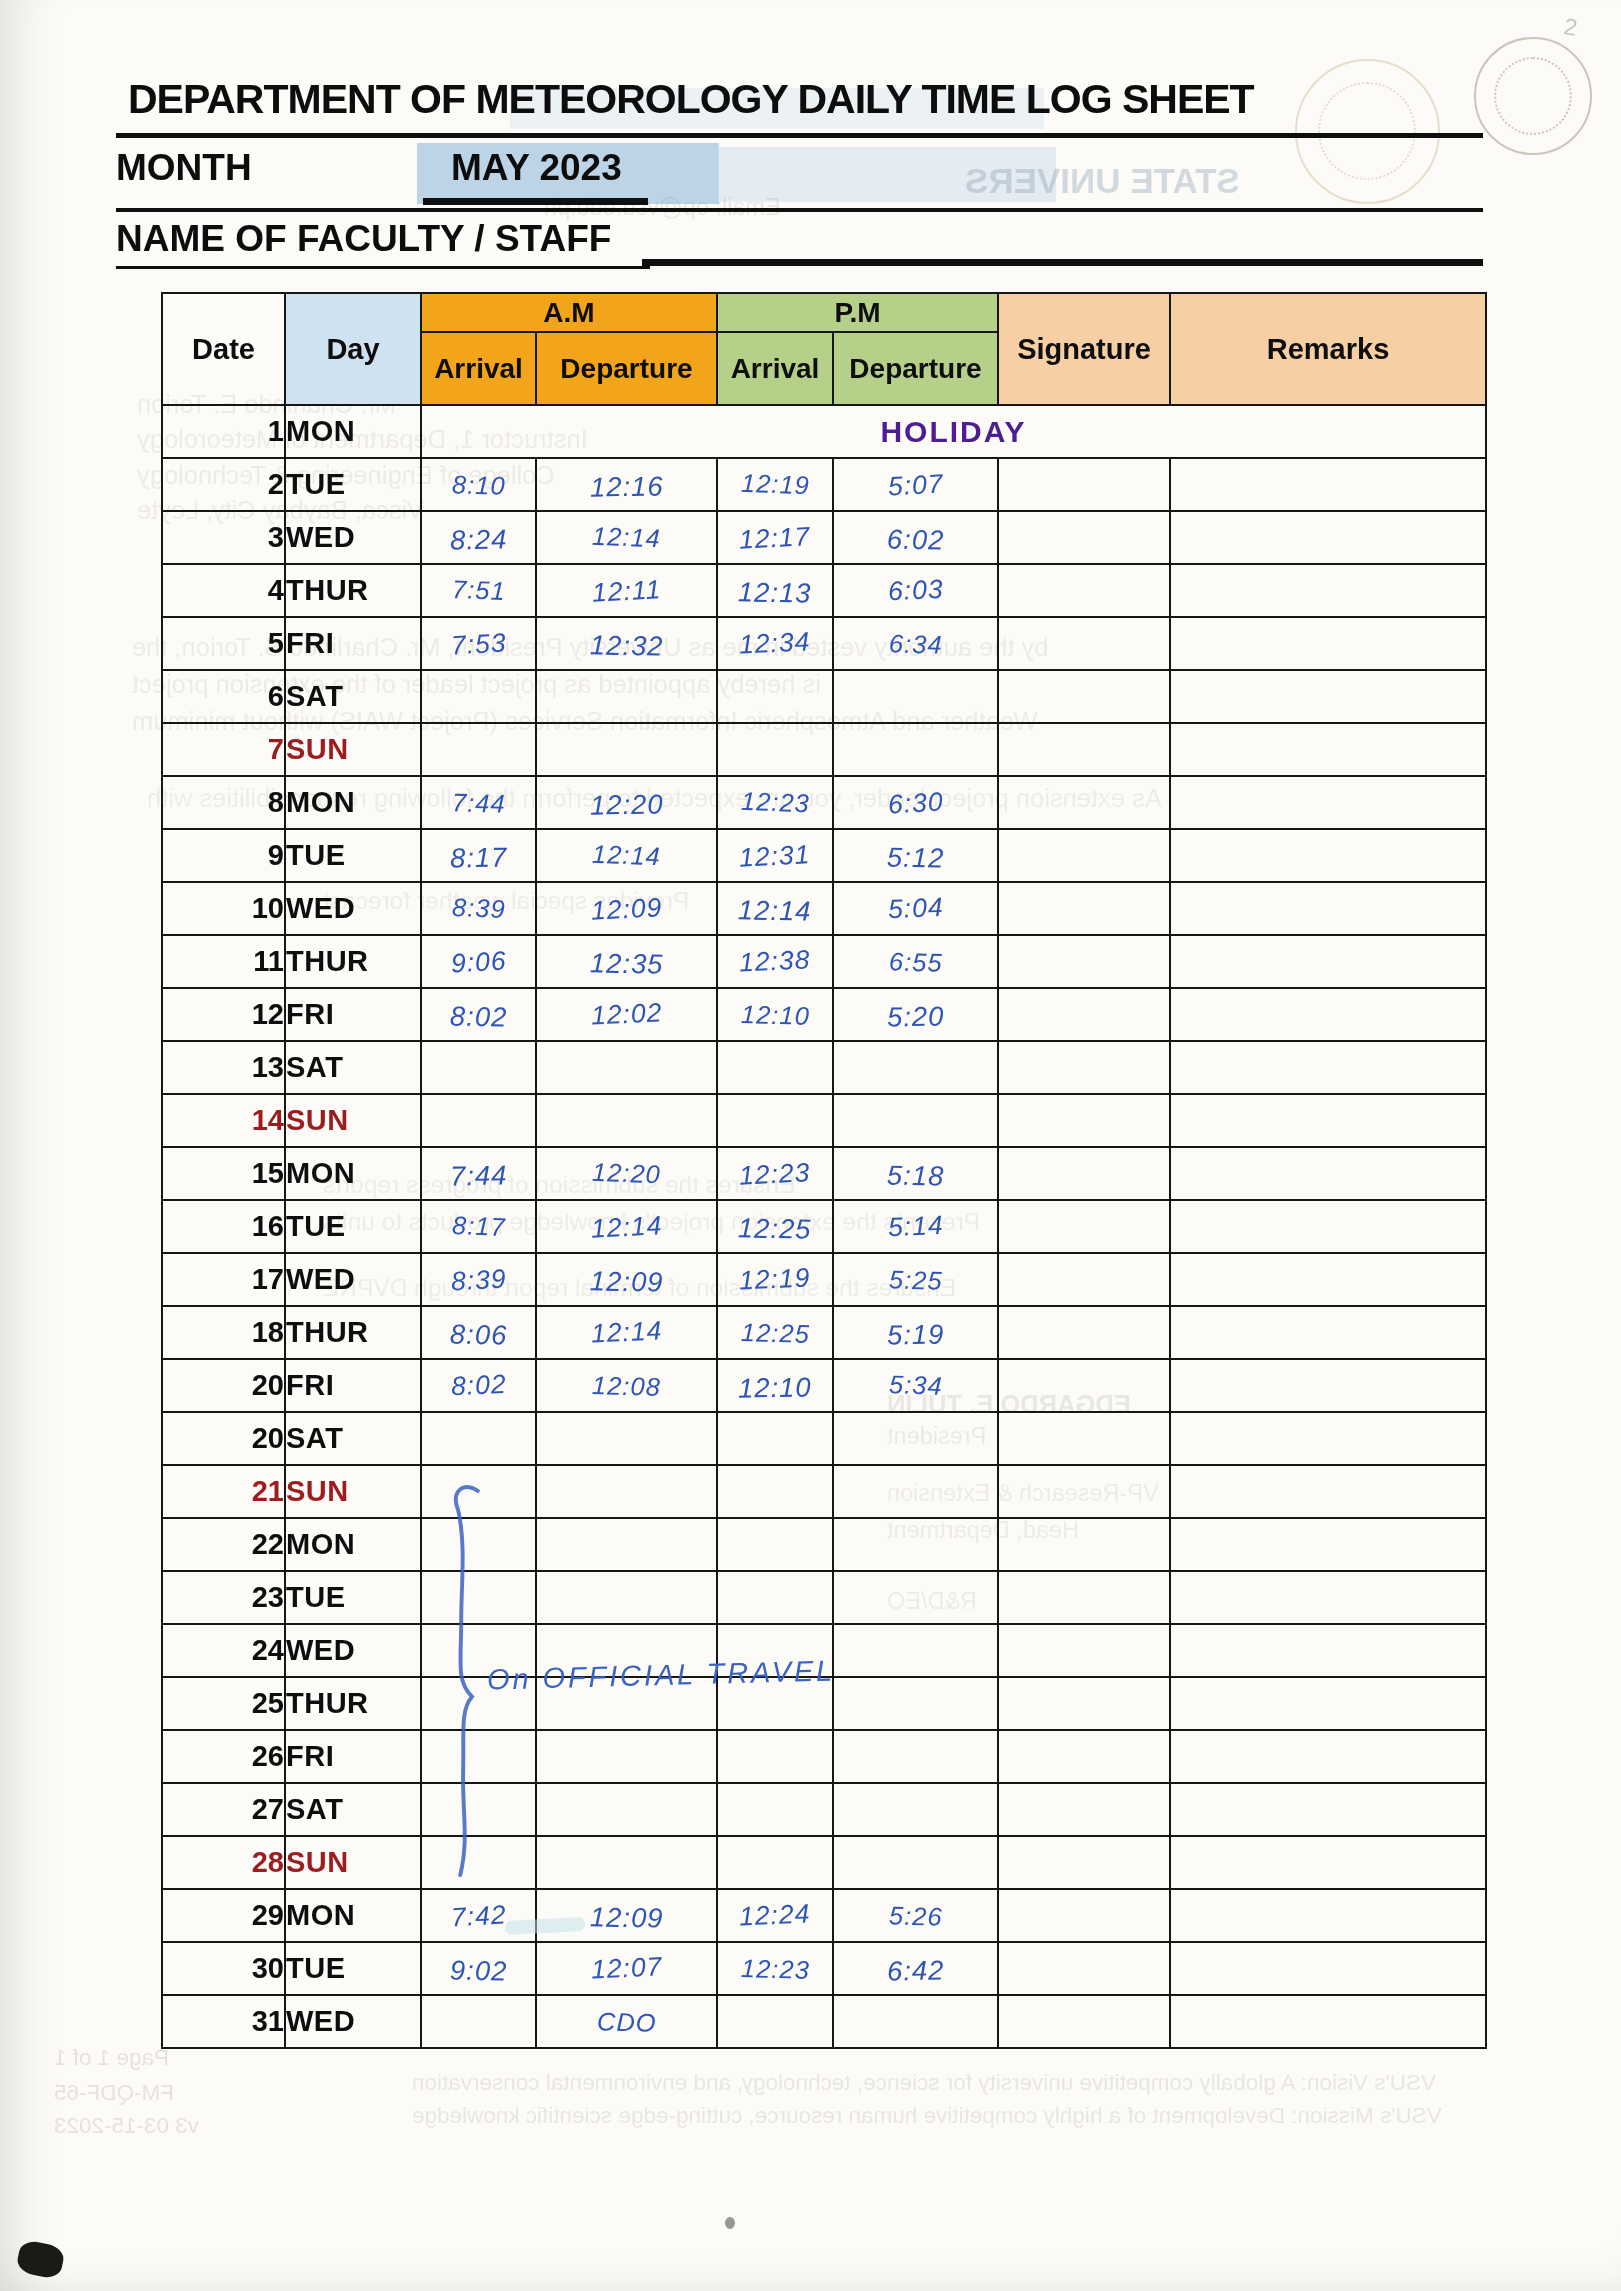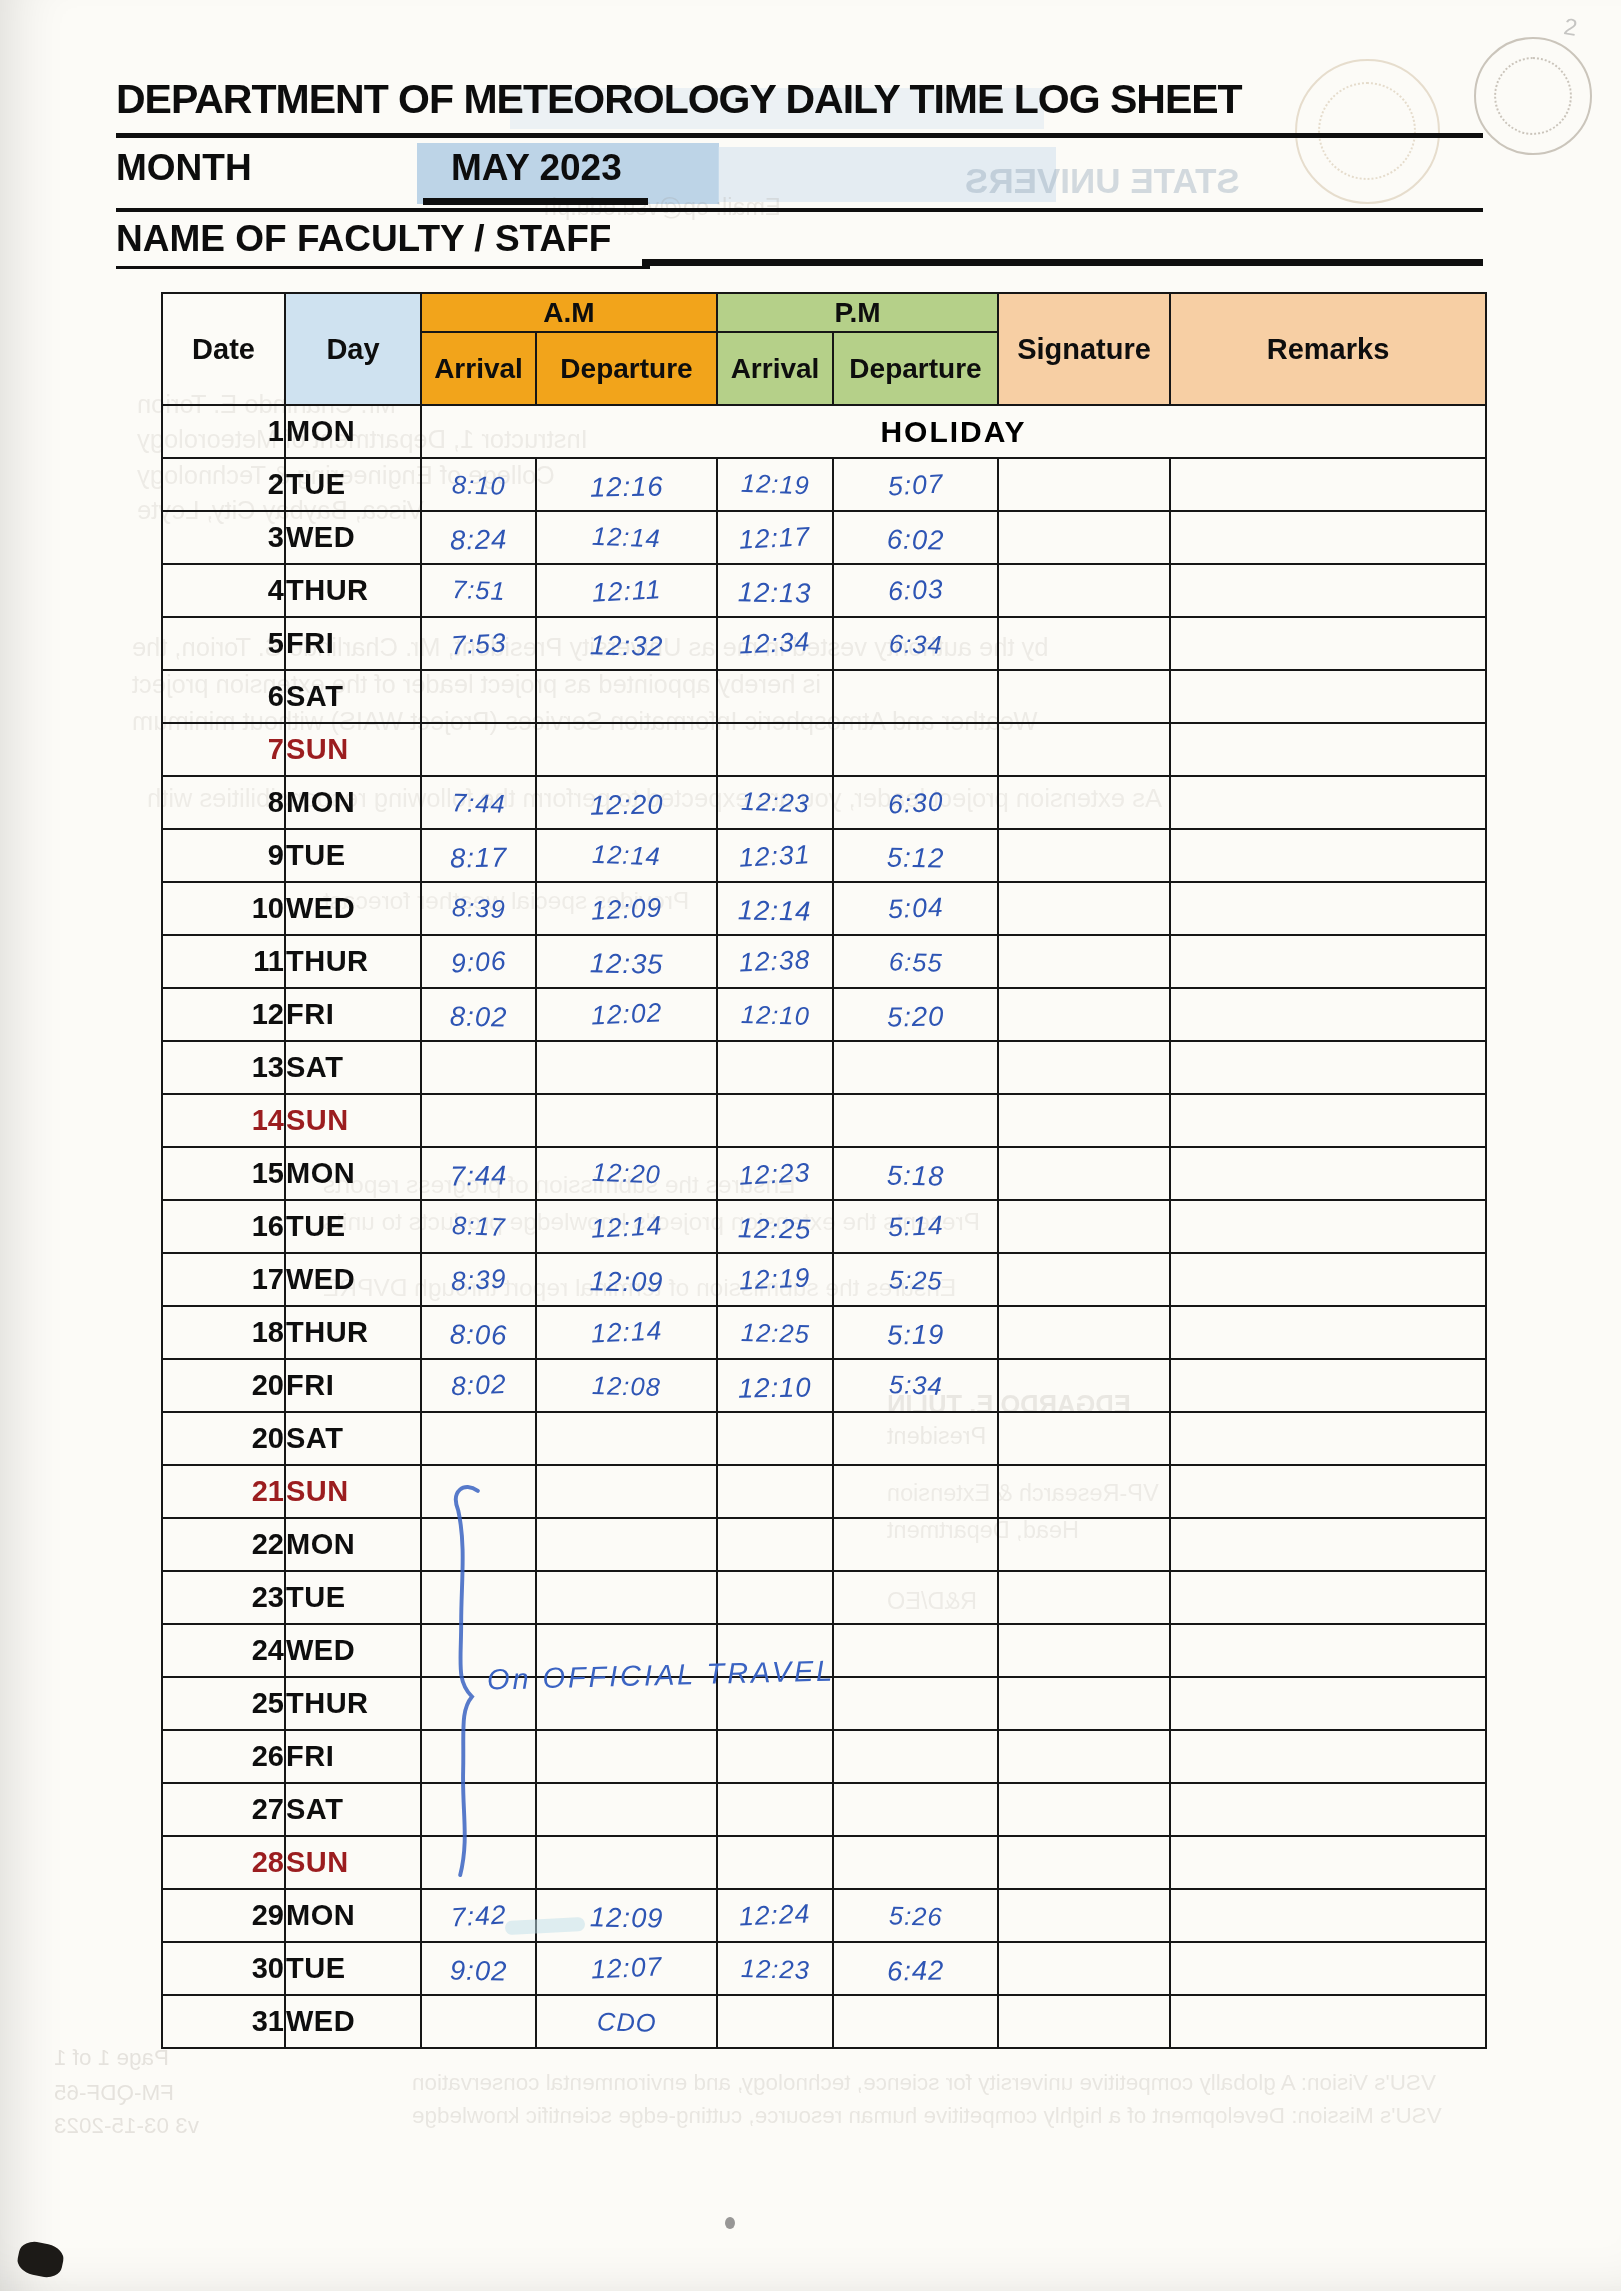--- a/index.html
+++ b/index.html
@@ -1,42 +1,42 @@
 <!DOCTYPE html>
 <html><head>
 <meta charset="utf-8">
 <style>
   html,body{margin:0;padding:0;background:#d8d5d0;}
   .page{position:relative;width:1621px;height:2292px;background:#fcfbf7;overflow:hidden;
         font-family:"Liberation Sans",sans-serif;color:#0e0e0e;
         box-shadow:inset 54px 0 59px -47px rgba(0,0,0,.14), inset 0 -44px 54px -47px rgba(0,0,0,.10);}
   .abs{position:absolute;}
   .printed{position:absolute;font-weight:bold;color:#0d0d0d;white-space:nowrap;}
-  .title{left:116px;top:76px;font-size:41px;letter-spacing:-1px;}
+  .title{left:128px;top:76px;font-size:41px;letter-spacing:-1px;}
   .lbl{font-size:37px;}
   .rule{position:absolute;background:#0f0f0f;}
   .hl{position:absolute;pointer-events:none;}
   
   table.log{position:absolute;left:161px;top:292px;border-collapse:collapse;table-layout:fixed;background:transparent;}
   table.log th, table.log td{border:2.9px solid #161616;padding:0;overflow:hidden;}
   thead th{font-size:28px;font-weight:bold;text-align:center;margin-top:20px;}
   th.h-date{border-top:none;border-left:none;background:transparent;font-size:29px;}
   th.h-day{background:#cfe2f0;font-size:29px;}
   th.h-am{background:#f2a41b;}
   th.h-am2{background:#f2a41b;}
   th.h-pm{background:#b5d089;}
   th.h-pm2{background:#b5d089;}
   th.h-sig,th.h-rem{background:#f7cfa4;font-size:29px;}
   tbody tr{height:53px;}
   td.date{text-align:right;padding-right:4.9px;font-weight:bold;font-size:29px;}
   td.day{text-align:left;padding-left:6.9px;font-weight:bold;font-size:29px;letter-spacing:0.5px;}
   tr.sun td.date, tr.sun td.day{color:#9b1d1f;}
   td.hw{text-align:center;color:#2e55b4;}
   .hw-s{display:inline-block;font-style:italic;font-size:26.5px;letter-spacing:1px;color:#2e55b4;}
-  td.holiday{text-align:center;color:#000000;font-weight:bold;font-size:30px;letter-spacing:2px;}
+  td.holiday{text-align:center;color:#4c1d95;font-weight:bold;font-size:30px;letter-spacing:2px;}
   
   .official{position:absolute;left:487px;top:1659px;font-style:italic;font-size:29px;letter-spacing:2.9px;
             color:#3a63c2;transform:rotate(-1.5deg);white-space:nowrap;}
   
   .ghost{position:absolute;transform:scaleX(-1);color:#8d8378;opacity:.14;font-size:25.5px;
          white-space:nowrap;pointer-events:none;}
   .seal{position:absolute;border-radius:50%;pointer-events:none;}
   .mark{position:absolute;pointer-events:none;}
 </style>
 </head>

